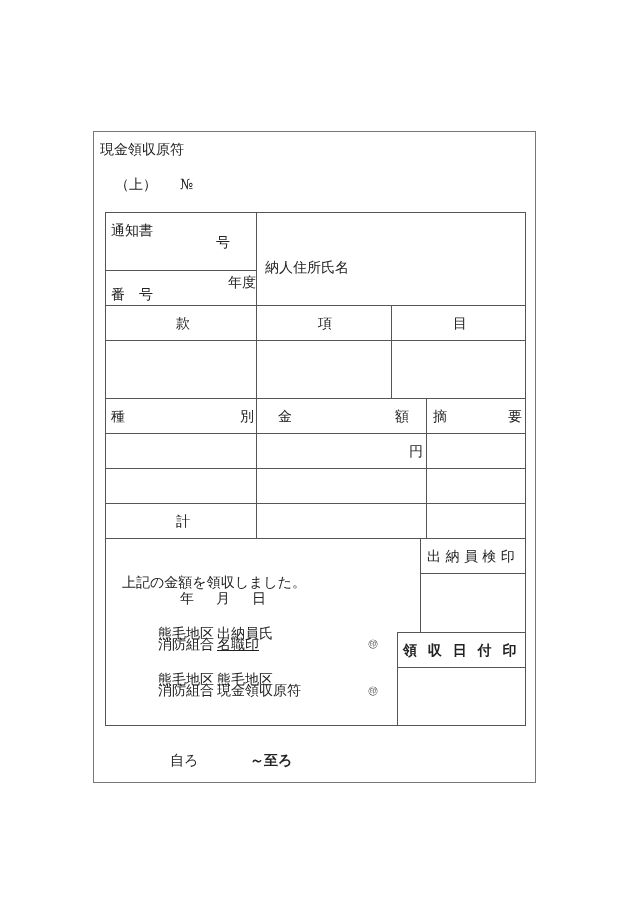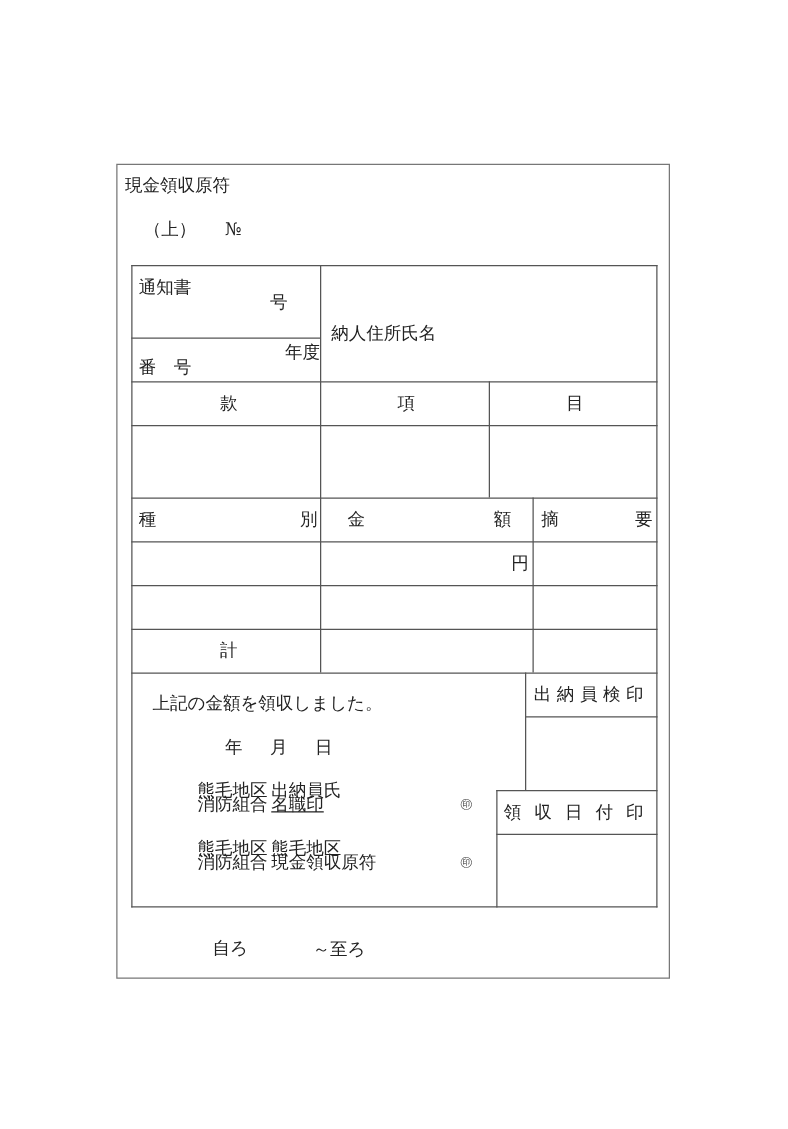--- a/index.html
+++ b/index.html
@@ -56,33 +56,33 @@
 <span class="t" style="left:409px;top:445px;">円</span>
 <span class="t" style="left:176px;top:515px;">計</span>
 
 <div class="ln-v" style="left:420px;top:538px;height:94px;"></div>
 <div class="ln-h" style="left:420px;top:573px;width:106px;"></div>
 <div class="ln-h" style="left:397px;top:632px;width:129px;"></div>
 <div class="ln-v" style="left:397px;top:632px;height:94px;"></div>
 <div class="ln-h" style="left:397px;top:667px;width:129px;"></div>
 
 <span class="t" style="left:427px;top:550px;">出 納 員 検 印</span>
-<span class="t" style="left:403px;top:644px;word-spacing:6px;">領 収 日 付 印</span>
+<span class="t" style="left:403px;top:644px;word-spacing:6px;font-weight:bold;">領 収 日 付 印</span>
 
-<span class="t" style="left:122px;top:557px;">上記の金額を領収しました。</span>
+<span class="t" style="left:122px;top:576px;">上記の金額を領収しました。</span>
 <span class="t" style="left:180px;top:592px;">年</span>
 <span class="t" style="left:216px;top:592px;">月</span>
 <span class="t" style="left:252px;top:592px;">日</span>
 
 <span class="t" style="left:158px;top:627px;">熊毛地区</span>
 <span class="t" style="left:158px;top:638px;">消防組合</span>
 <span class="t" style="left:217px;top:627px;">出納員氏</span>
 <span class="t" style="left:217px;top:638px;text-decoration:underline;">名職印</span>
 <span class="t" style="left:368px;top:638px;font-size:10px;">㊞</span>
 
 <span class="t" style="left:158px;top:673px;">熊毛地区</span>
 <span class="t" style="left:158px;top:684px;">消防組合</span>
 <span class="t" style="left:217px;top:673px;">熊毛地区</span>
 <span class="t" style="left:217px;top:684px;">現金領収原符</span>
 <span class="t" style="left:368px;top:685px;font-size:10px;">㊞</span>
 
-<span class="t" style="left:170px;top:754px;font-family:Liberation Mono, monospace;">自ろ</span>
-<span class="t" style="left:250px;top:754px;">～至ろ</span>
+<span class="t" style="left:170px;top:754px;">自ろ</span>
+<span class="t" style="left:250px;top:754px;font-weight:bold;">～至ろ</span>
 
 </body></html>

